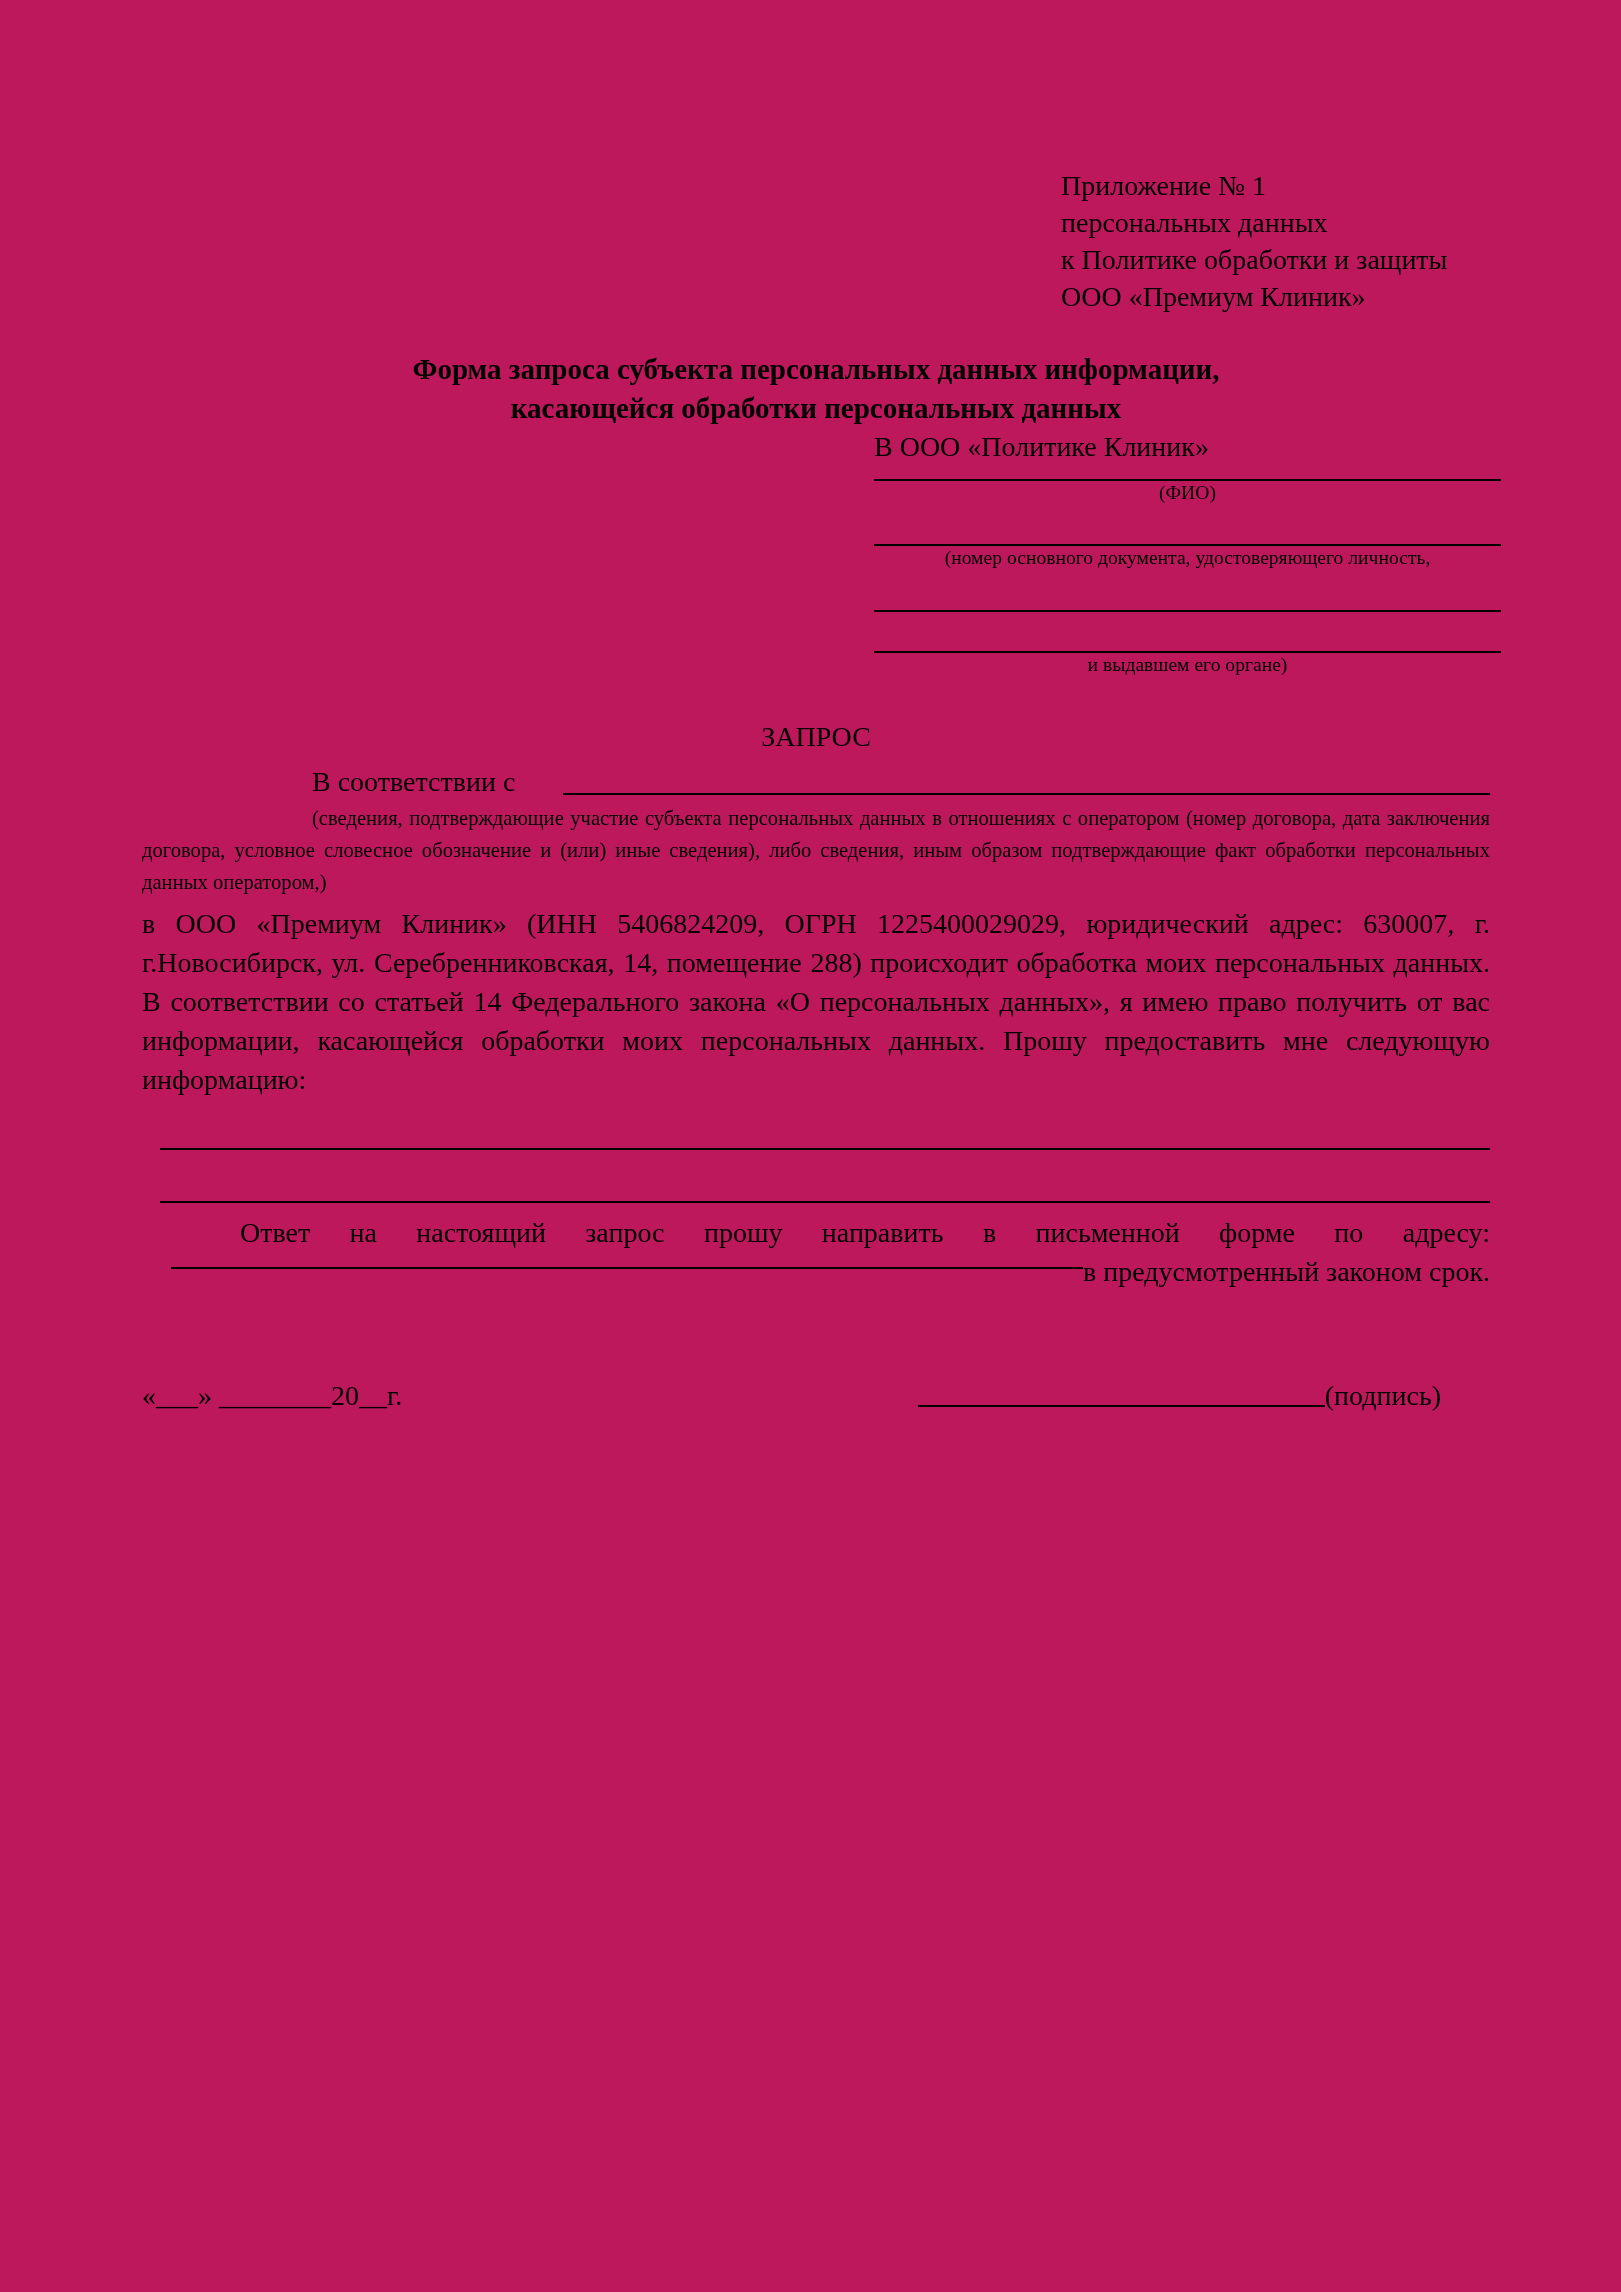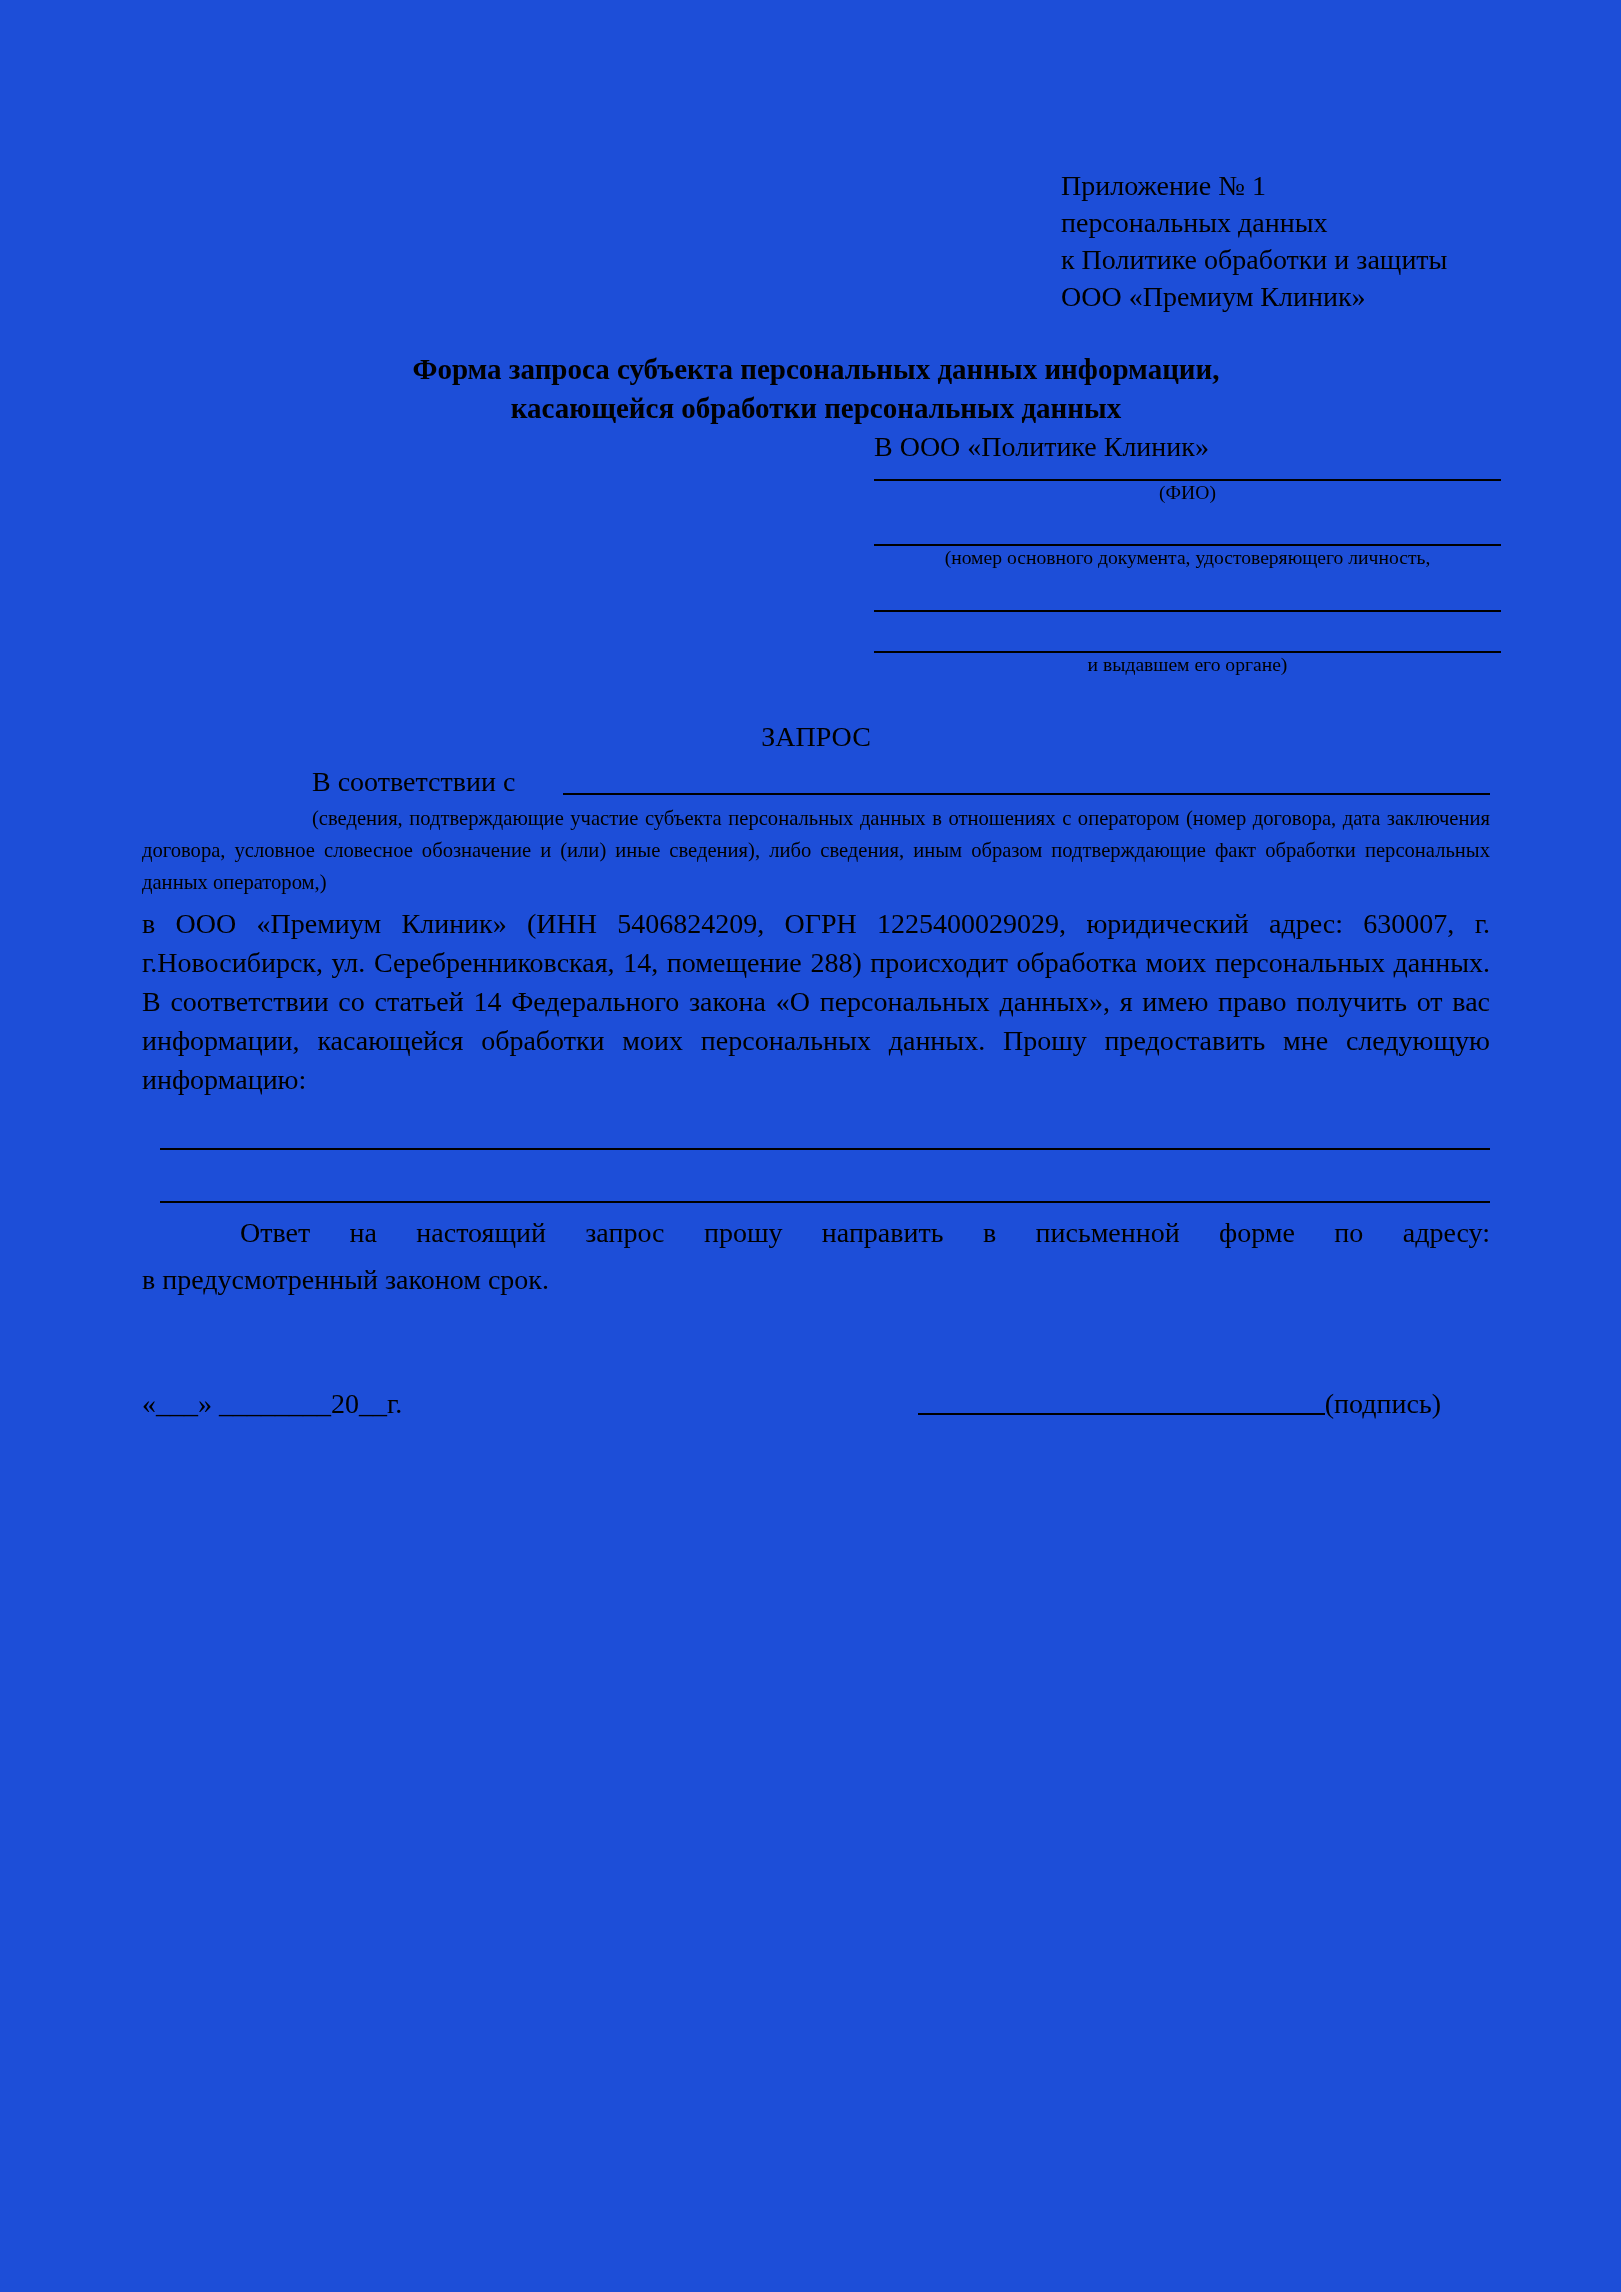--- a/index.html
+++ b/index.html
@@ -1,41 +1,41 @@
 <!DOCTYPE html>
 <html><head>
 <meta charset="utf-8">
 <style>
   html,body{margin:0;padding:0;background:#ffffff;}
   .page{
     position:relative;
     width:1621px;height:2293px;
     box-sizing:border-box;
     padding:167px 131px 0 142px;
-    background:#1d4ed8;color:#000000;
+    background:#be185d;color:#000000;
     font-family:"Liberation Serif","DejaVu Serif",serif;
     font-size:28px;line-height:37px;
     overflow:hidden;
   }
   .appendix{margin-left:919px;}
   .doc-title{margin-top:35px;text-align:center;font-weight:bold;font-size:29px;line-height:39px;}
   .addressee{margin-left:732px;width:627px;}
   .wline{border-bottom:2px solid #000;height:0;margin-top:39px;}
   .wline.first{margin-top:13.7px;}
   .wcap{font-size:19.6px;line-height:24.5px;text-align:center;}
   .zapros{margin-top:41px;text-align:center;}
   .intro{display:flex;align-items:flex-end;margin-top:7.8px;gap:38px;}
   .intro-label{padding-left:170px;white-space:nowrap;}
   .intro-fill{flex:1;border-bottom:2.9px solid #000;margin:0 0 4.9px 9.8px;}
   .note{font-size:20.6px;line-height:32px;text-align:justify;text-indent:170px;margin-top:2px;}
   .bodyp{margin-top:5.9px;text-align:justify;line-height:39px;}
   .blank{border-bottom:2px solid #000;height:0;margin:51px 0 0 17.6px;}
   .blank.first{margin-top:49px;}
   .answer{margin-top:9.8px;text-align:justify;text-align-last:justify;text-indent:98px;line-height:39px;}
-  .answer2{display:flex;align-items:flex-start;line-height:39px;flex-direction:column;}
+  .answer2{display:flex;align-items:center;line-height:39px;}
   .answer2-fill{flex:1;border-bottom:2px solid #000;margin:0 0 5.9px 29px;}
   .answer2-suffix{white-space:nowrap;}
   .footer-row{display:flex;justify-content:space-between;align-items:flex-start;margin-top:86px;}
   .date-field{white-space:nowrap;}
   .sig-group{display:flex;align-items:flex-end;margin-right:49px;}
   .sig-line{width:407px;border-bottom:2px solid #000;height:0;margin-bottom:6.9px;}
   .sig-cap{white-space:nowrap;}
 </style>
 </head>
 <body>

